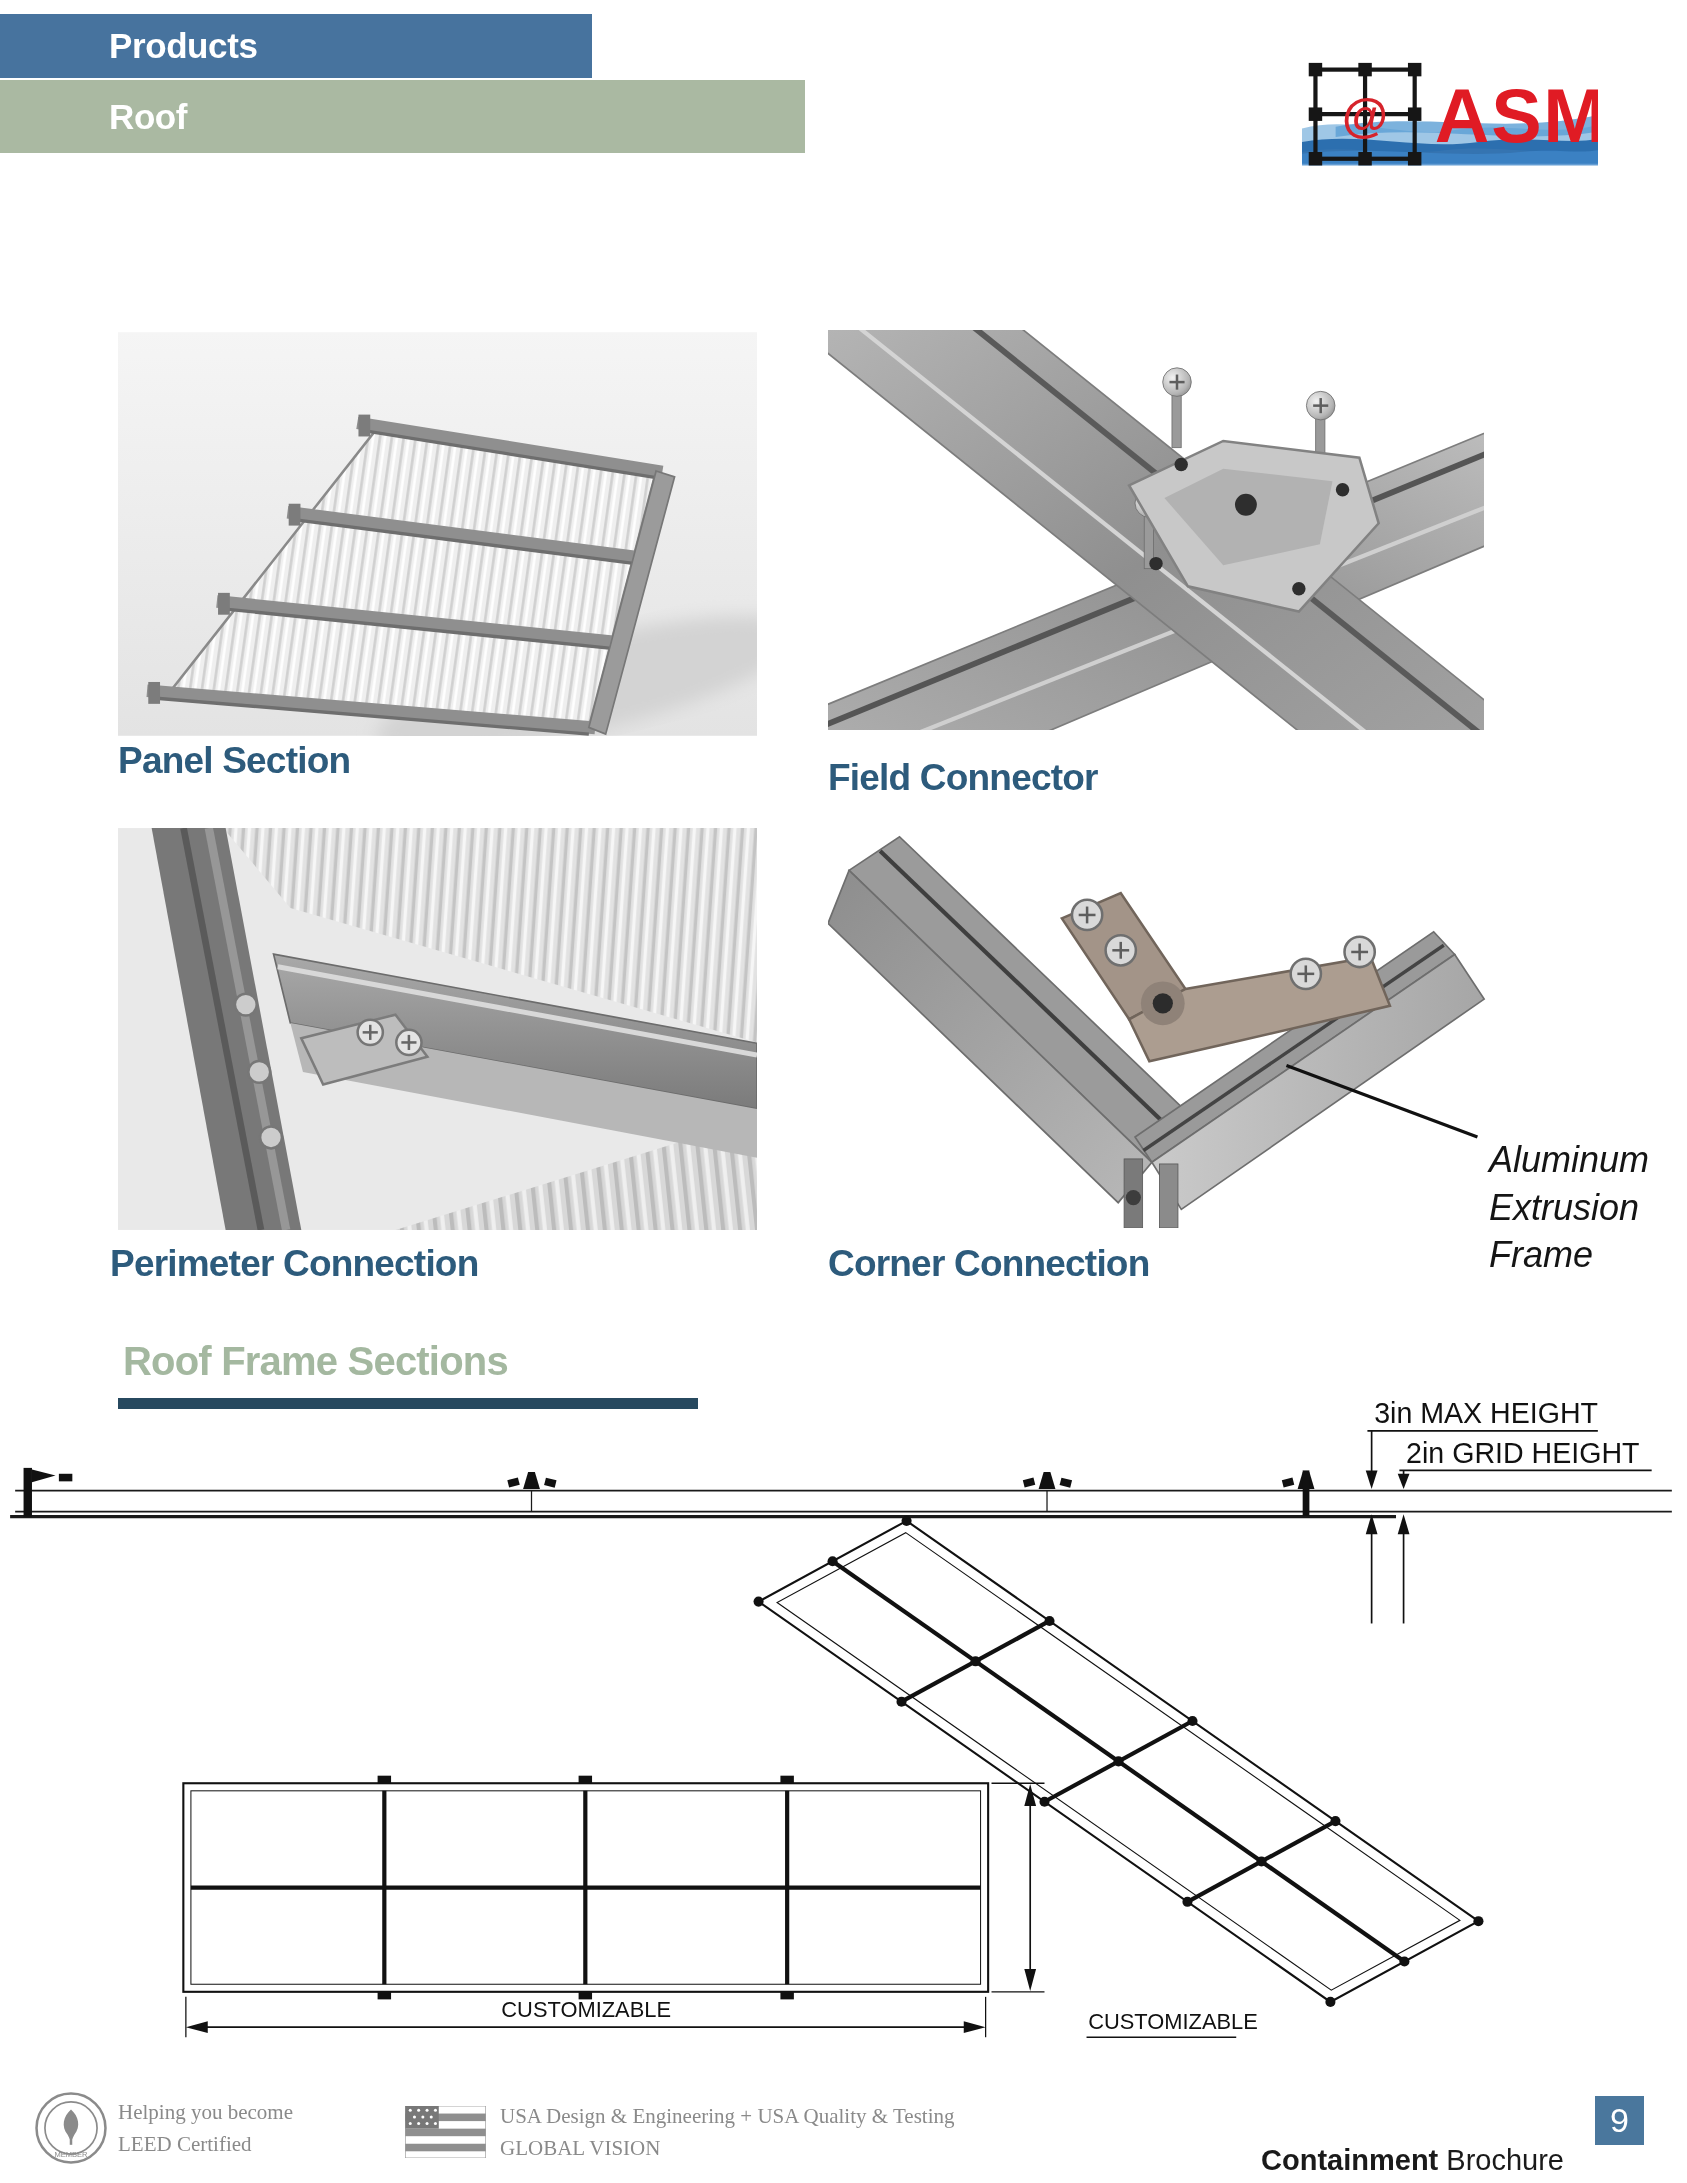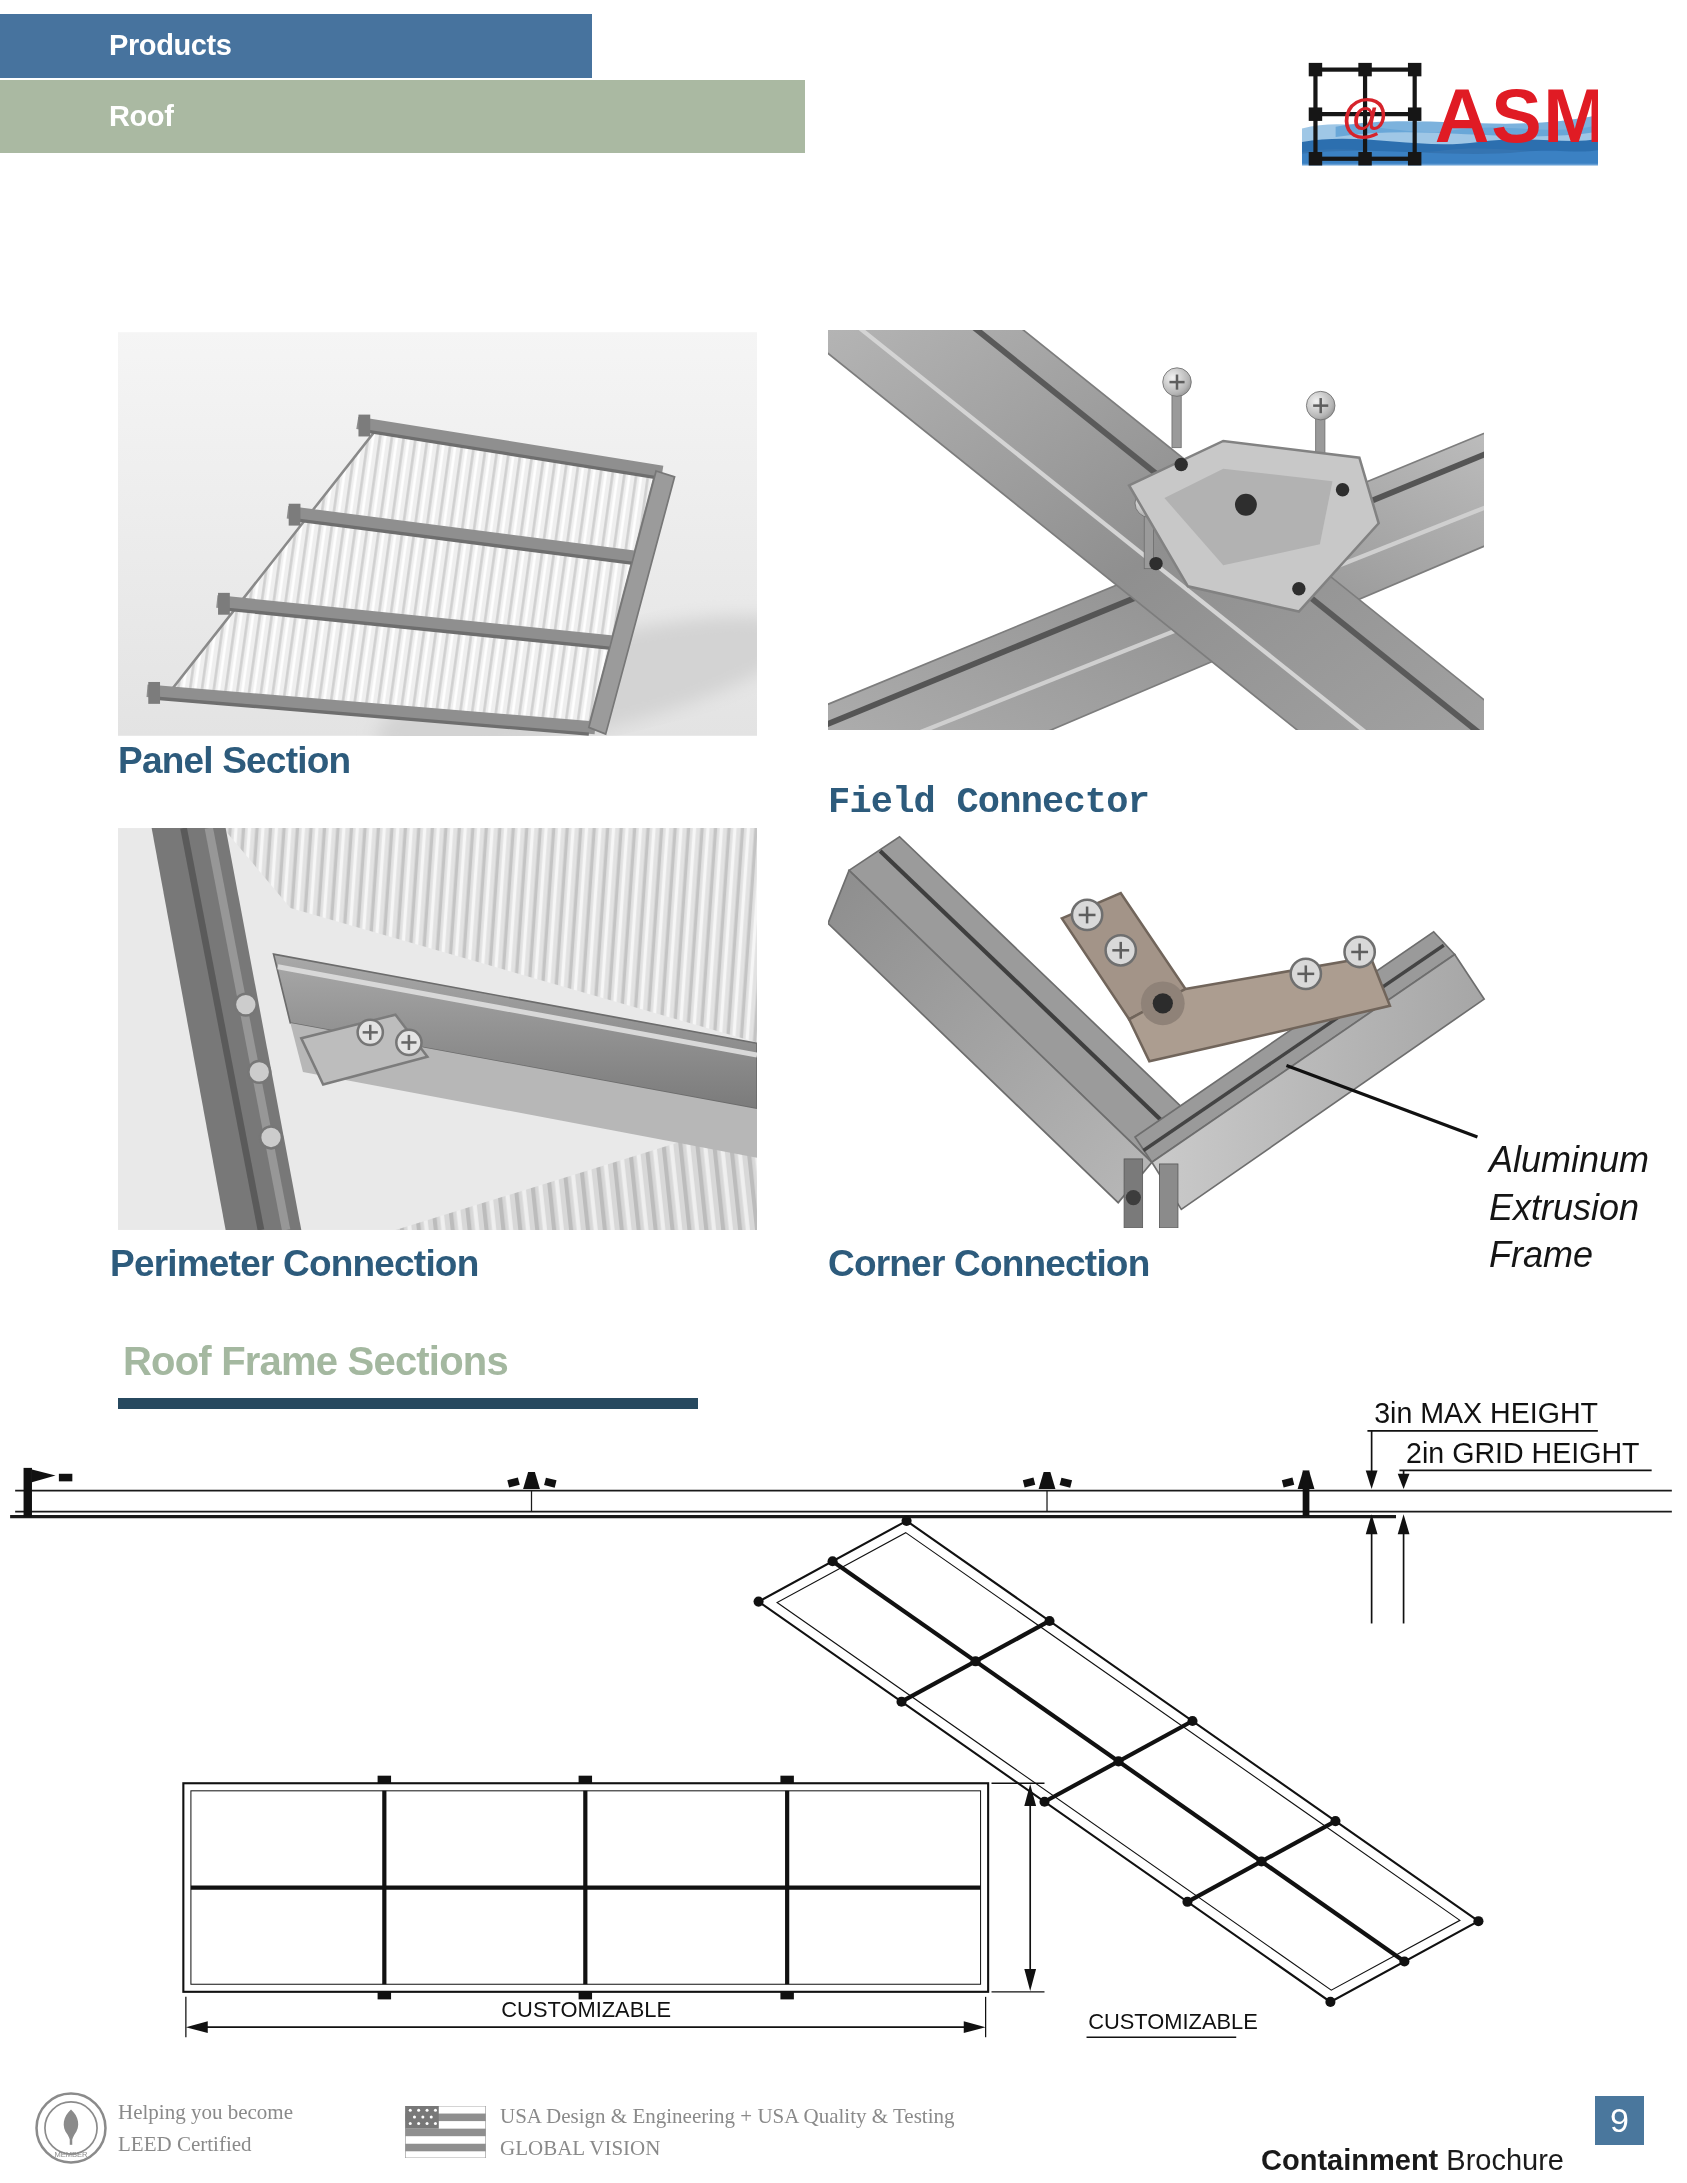--- a/index.html
+++ b/index.html
@@ -1,37 +1,37 @@
 <!DOCTYPE html>
 <html style="font-size:13.5px"><head>
 <meta charset="utf-8">
 <style>
   html,body{margin:0;padding:0;background:#ffffff;}
   .page{position:relative;width:1687px;height:2183px;background:#ffffff;overflow:hidden;
         font-family:"Liberation Sans",sans-serif;}
 
   
   .bar{position:absolute;left:0;display:flex;align-items:center;color:#ffffff;
-       font-weight:bold;font-size:29px;letter-spacing:-0.4px;padding-left:109px;box-sizing:border-box;}
+       font-weight:bold;font-size:35px;letter-spacing:-0.4px;padding-left:109px;box-sizing:border-box;}
   .bar.products{top:13.5px;height:64px;width:592px;background:#47739e;}
   .bar.roof{top:80px;height:73px;width:805px;background:#aab9a2;}
   .bar.hardroof{top:167px;height:63px;width:722px;background:#47739e;}
 
   
   .logo{position:absolute;left:1302px;top:56px;width:296px;height:113px;}
 
   
   .img-block{position:absolute;}
   .img-panel{left:118px;top:332px;width:639px;height:404px;}
   .img-field{left:828px;top:330px;width:656px;height:400px;}
   .img-perimeter{left:118px;top:828px;width:639px;height:402px;}
   .img-corner{left:828px;top:824px;width:837px;height:404px;}
   .caption{position:absolute;font-weight:bold;font-size:37px;letter-spacing:-0.8px;color:#2d5b7c;}
   .cap1{left:118px;top:740px;}
-  .cap2{left:828px;top:781px;font-family:Liberation Mono, monospace;}
+  .cap2{left:828px;top:757px;}
   .cap3{left:110px;top:1243px;}
   .cap4{left:828px;top:1243px;}
   .annotation{position:absolute;left:1489px;top:1136px;width:185px;
       font-style:italic;font-size:36px;line-height:1.32;color:#151515;white-space:pre-line;}
 
   
   .section-title{position:absolute;left:123px;top:1339px;font-weight:bold;font-size:40px;
       letter-spacing:-0.8px;color:#a4b8a0;}
   .section-underline{position:absolute;left:118px;top:1398px;width:580px;height:11px;background:#27495f;}
   .techsvg{position:absolute;left:0;top:1388px;width:1687px;height:698px;}

